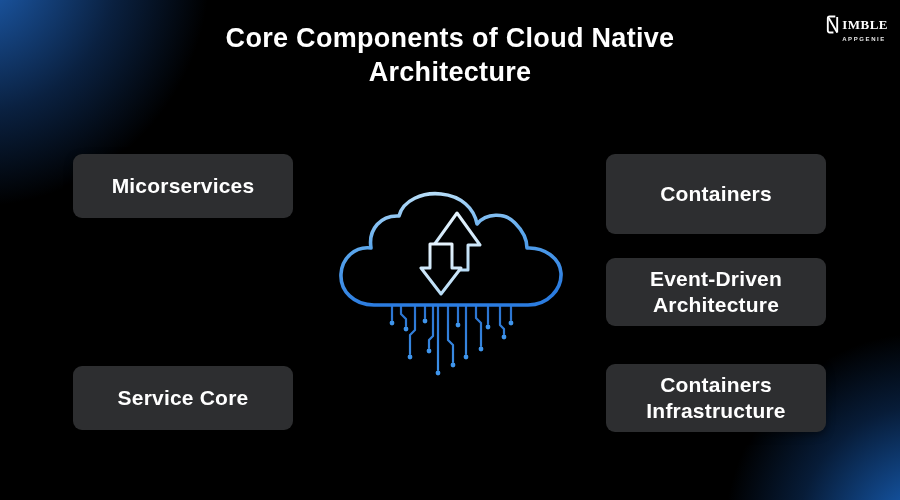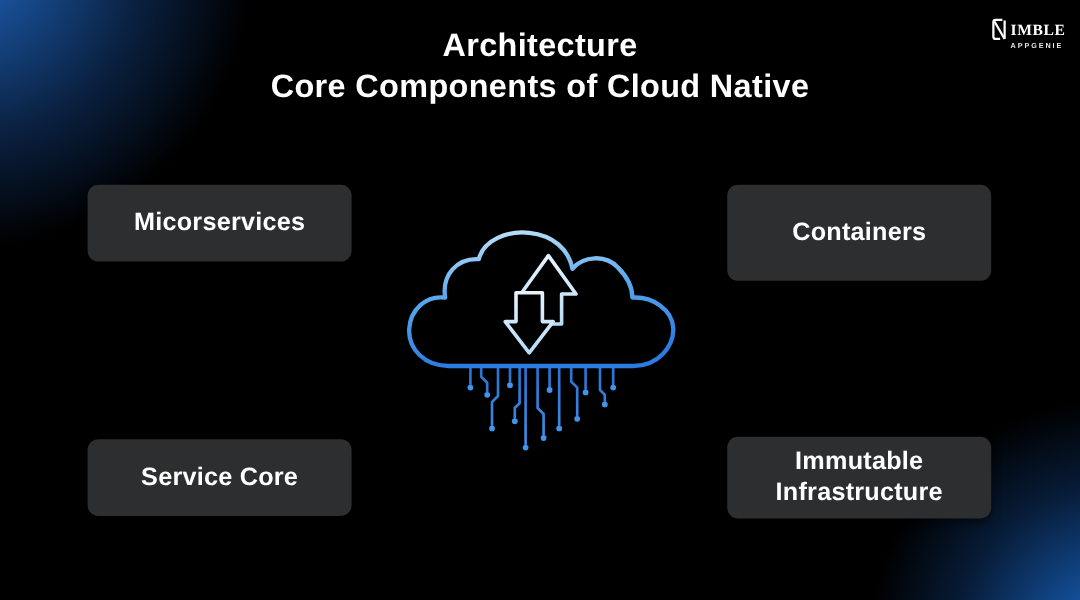--- a/index.html
+++ b/index.html
@@ -36,40 +36,41 @@
   #card-r2 { left:606px; top:258px; width:220px; height:68px; }
   #card-r3 { left:606px; top:364px; width:220px; height:68px; }
   #center-graphic { position:absolute; left:330px; top:190px; width:240px; height:200px; }
 </style>
 </head>
 <body>
 
 <div class="stage">
 
   <div class="title">
+    <div>Core Components of Cloud Native</div>
     <div>Architecture</div>
-    <div>Core Components of Cloud Native</div>
   </div>
 
   <div class="logo">
     <div class="logo-row">
       <svg width="15" height="21" viewBox="0 0 16 22">
         <path d="M11 2.5 H5 Q3 2.5 3 4.5 V17.5 Q3 19.5 5 19.5 H9" fill="none" stroke="#ffffff" stroke-width="2"></path>
         <path d="M4 4 L13 19.5" fill="none" stroke="#ffffff" stroke-width="2"></path>
         <path d="M13 3 V19.5" fill="none" stroke="#ffffff" stroke-width="2"></path>
       </svg>
       <span class="logo-word">IMBLE</span>
     </div>
     <div class="logo-sub">APPGENIE</div>
   </div>
 
   <div class="card" id="card-l1">Micorservices</div>
   <div class="card" id="card-l3">Service Core</div>
   <div class="card" id="card-r1">Containers</div>
-  <div class="card" id="card-r3">Immutable Infrastructure</div>
+  <div class="card" id="card-r2">Event-Driven Architecture</div>
+  <div class="card" id="card-r3">Containers Infrastructure</div>
 
   <svg id="center-graphic" viewBox="0 0 240 200">
     <defs>
       <linearGradient id="cloudGrad" x1="0" y1="0" x2="0.2" y2="1">
         <stop offset="0" stop-color="#c6e6fa"></stop>
         <stop offset="0.5" stop-color="#5aa6ec"></stop>
         <stop offset="1" stop-color="#2b7ce0"></stop>
       </linearGradient>
       <linearGradient id="arrowGrad" x1="0" y1="0" x2="0" y2="1">
         <stop offset="0" stop-color="#e6f3fd"></stop>

